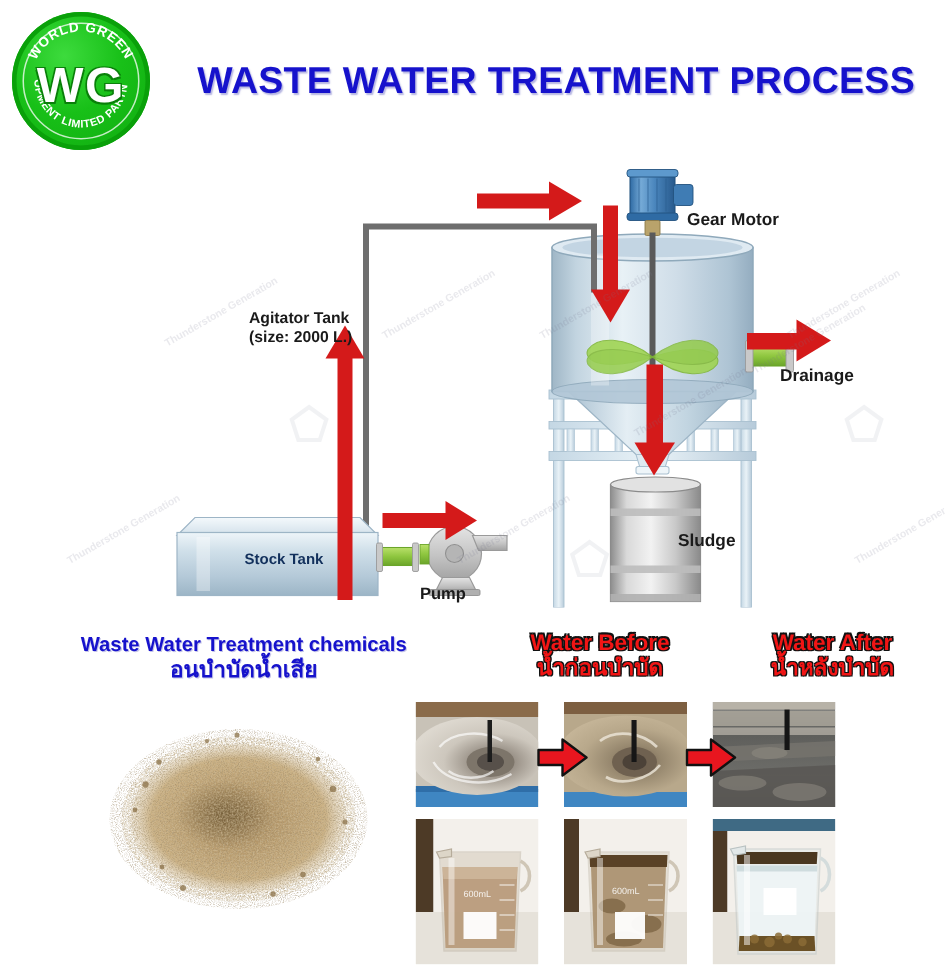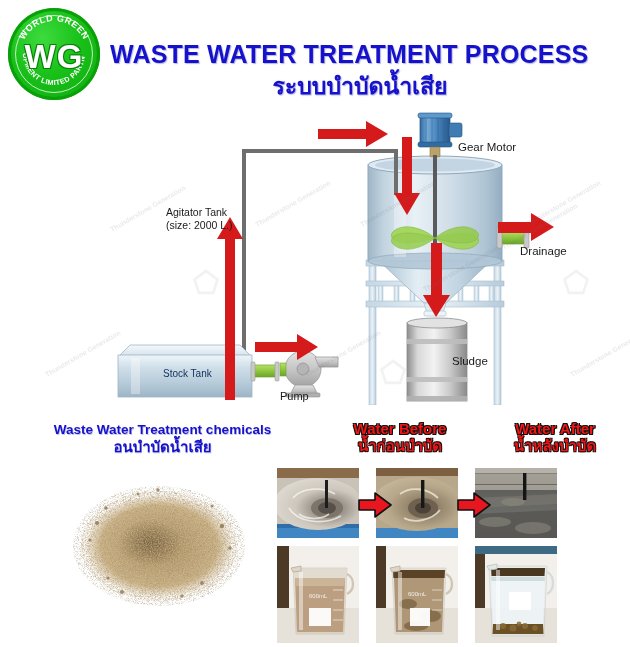--- a/index.html
+++ b/index.html
@@ -27,37 +27,37 @@
     position:absolute;left:0;right:0;top:30px;text-align:center;
     font-weight:bold;font-size:33px;color:#ffffff;letter-spacing:1px;
     text-shadow:1px 1px 0 #0a800a, -1px -1px 0 #0a800a, 1px -1px 0 #0a800a, -1px 1px 0 #0a800a;
     font-family:"Liberation Sans", sans-serif;
   }
   .logo svg{position:absolute;left:0;top:0;width:92px;height:92px;}
   .logo svg text{fill:#ffffff;font-size:9px;font-weight:bold;letter-spacing:.6px;font-family:"Liberation Sans", sans-serif;}
   .logo svg text.small{font-size:7.2px;letter-spacing:.4px;}
 
   .title{
-    position:absolute;left:110px;top:40px;width:500px;text-align:left;
+    position:absolute;left:110px;top:40px;width:500px;text-align:right;
     font-size:25px;font-weight:bold;color:#1612cc;letter-spacing:.2px;
     text-shadow:1px 1px 1px rgba(120,120,200,.55);
     white-space:nowrap;
   }
   .subtitle{
     position:absolute;left:110px;top:68px;width:500px;text-align:center;
     font-size:23px;font-weight:bold;color:#1612cc;
     text-shadow:1px 1px 1px rgba(120,120,200,.55);
   }
 
   
   .diagram{position:absolute;left:0;top:105px;width:630px;height:300px;}
   .diagram svg{display:block;}
 
   .lbl{
-    position:absolute;font-weight:normal;color:#1a1a1a;
+    position:absolute;font-weight:bold;color:#1a1a1a;
     font-size:11px;line-height:13px;white-space:nowrap;
   }
   .lbl-agitator{left:166px;top:206px;font-size:10.5px;}
   .lbl-gear{left:458px;top:141px;font-size:11.5px;}
   .lbl-drain{left:520px;top:245px;font-size:11.5px;}
   .lbl-stock{left:163px;top:367px;font-size:10px;color:#12305c;}
   .lbl-sludge{left:424px;top:355px;font-size:11.5px;margin-left:28px;}
   .lbl-pump{left:280px;top:390px;font-size:11px;}
 
   
@@ -108,21 +108,20 @@
         <textPath href="#arcTop" startOffset="50%" text-anchor="middle">WORLD GREEN</textPath>
       </text>
       <text class="small">
         <textPath href="#arcBot" startOffset="50%" text-anchor="middle">DEVELOPMENT LIMITED PARTNERSHIP</textPath>
       </text>
     </svg>
     <div class="wg">WG</div>
   </div>
 
   <div class="title">WASTE WATER TREATMENT PROCESS</div>
-  <div class="subtitle">ระบบบำบัดน้ำเสีย</div>
 
   <div class="diagram">
     <svg class="flat" viewBox="0 0 630 300" width="630" height="300">
       <defs>
         <linearGradient id="gTank" x1="0" y1="0" x2="1" y2="0">
           <stop offset="0%" stop-color="#9fb6c6"></stop>
           <stop offset="12%" stop-color="#c2d4e0"></stop>
           <stop offset="35%" stop-color="#e8f1f6"></stop>
           <stop offset="62%" stop-color="#cfdde8"></stop>
           <stop offset="88%" stop-color="#aec4d4"></stop>

